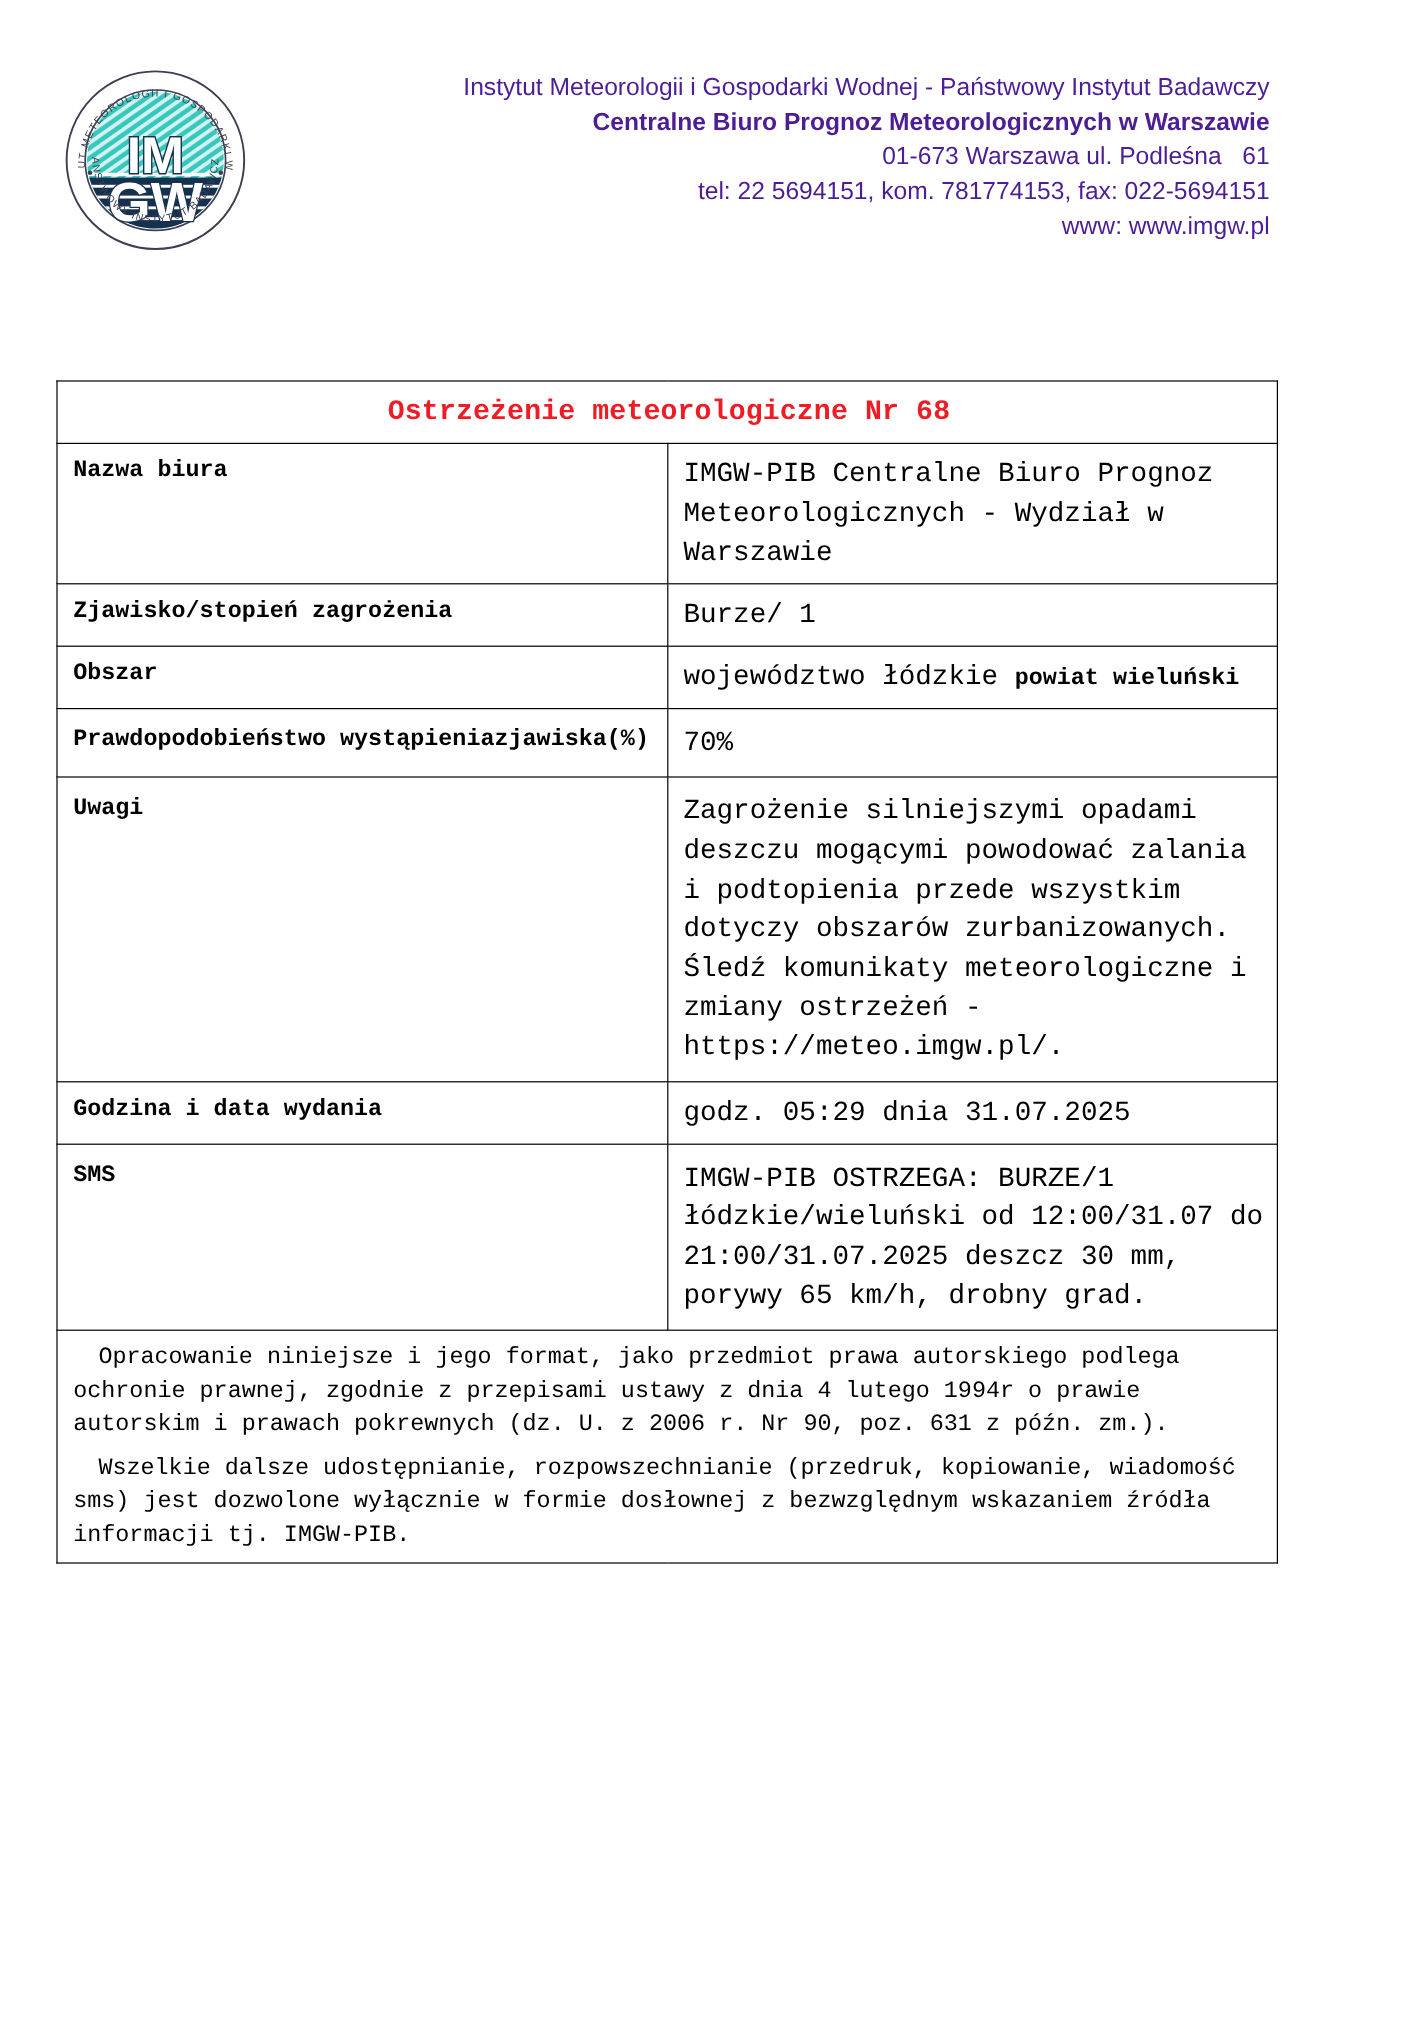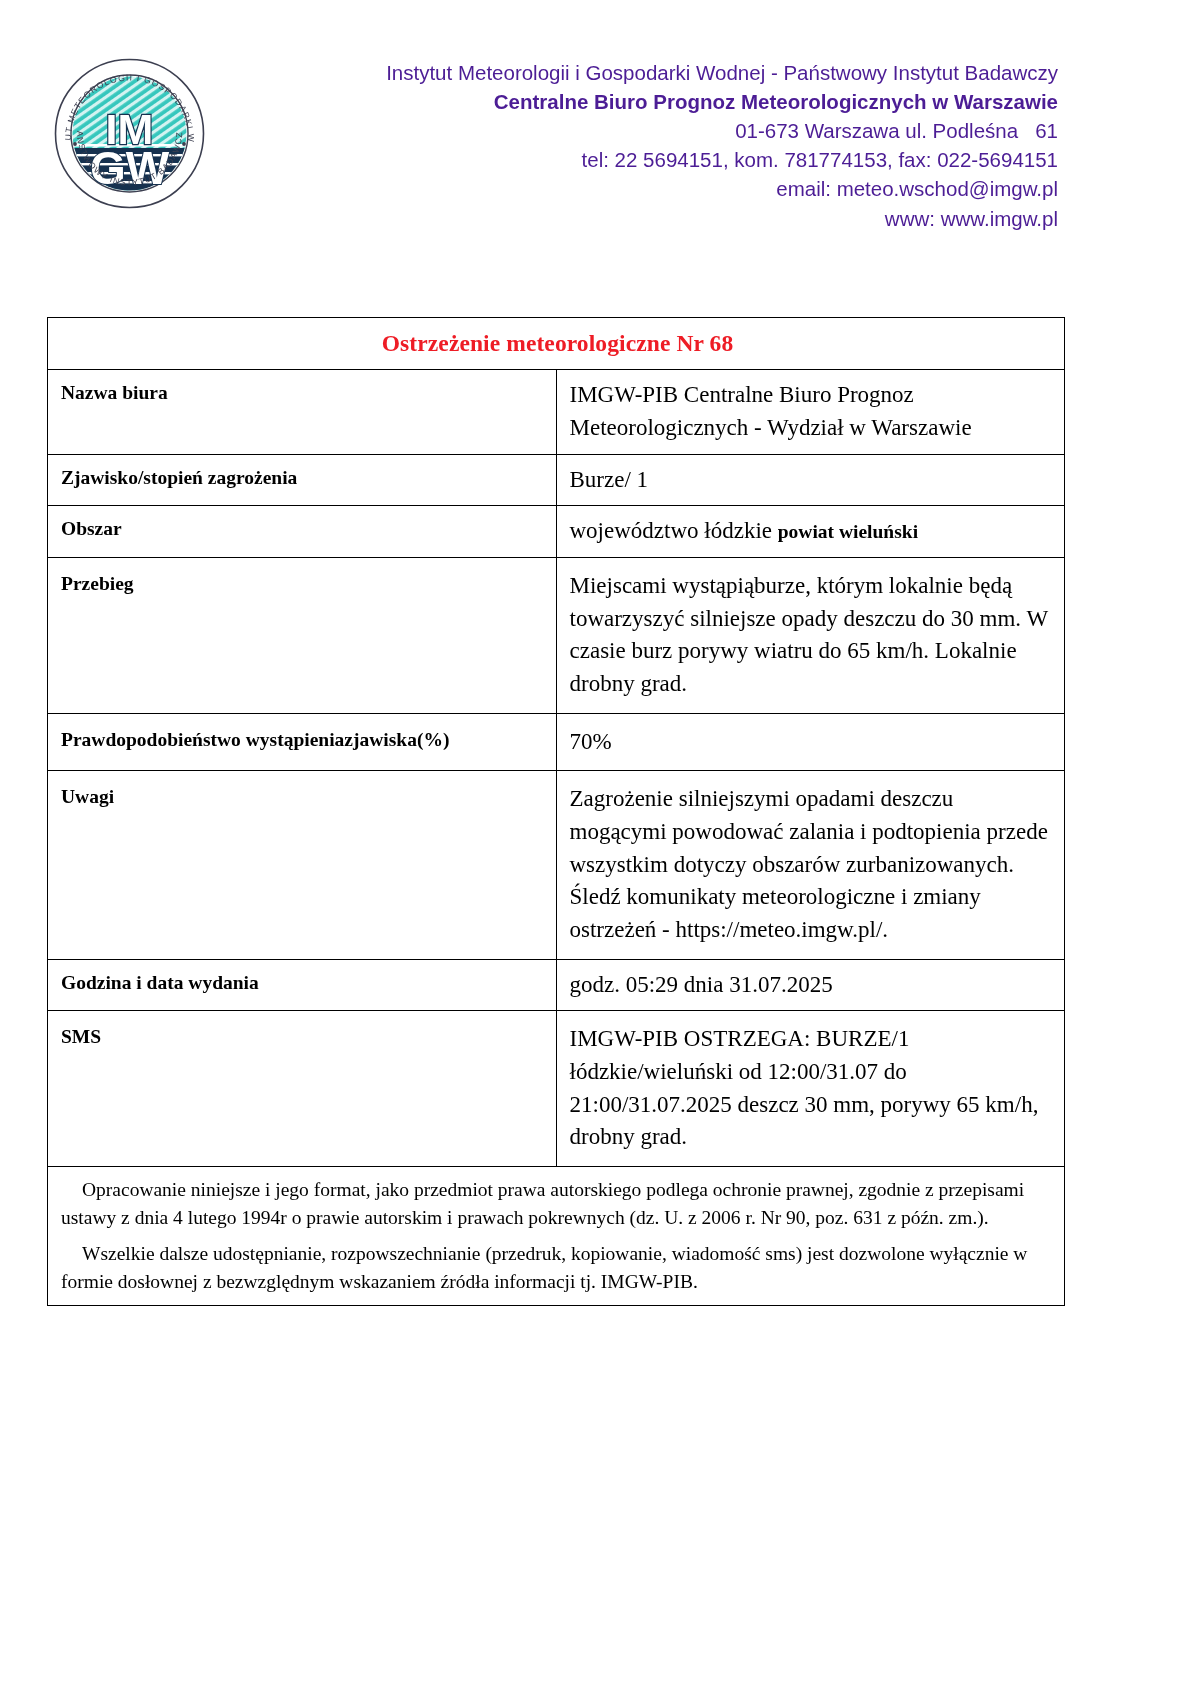--- a/index.html
+++ b/index.html
@@ -57,20 +57,21 @@
   }
 
   
   .warning-table {
     position: absolute;
     left: 47px;
     top: 317px;
     width: 1018px;
     border-collapse: collapse;
     table-layout: fixed;
+    font-family: Liberation Mono, monospace;
   }
   .warning-table td {
     border: 1px solid #000000;
     padding: 9px 10px 9px 13px;
     vertical-align: top;
     font-size: 19.5px;
     line-height: 1.42;
   }
   .col-label { width: 277px; }
   .col-value { width: 741px; }
@@ -154,21 +155,20 @@
       <circle cx="23" cy="88" r="1.9" fill="#3c3f50"></circle>
       <circle cx="132" cy="88" r="1.9" fill="#3c3f50"></circle>
     </svg>
   </div>
 
   <div class="header-text">
     <div class="hdr-line">Instytut Meteorologii i Gospodarki Wodnej - Państwowy Instytut Badawczy</div>
     <div class="hdr-line bold">Centralne Biuro Prognoz Meteorologicznych w Warszawie</div>
     <div class="hdr-line">01-673 Warszawa ul. Podleśna   61</div>
     <div class="hdr-line">tel: 22 5694151, kom. 781774153, fax: 022-5694151</div>
-    <div class="hdr-line">email: meteo.wschod@imgw.pl</div>
     <div class="hdr-line">www: www.imgw.pl</div>
   </div>
 </div>
 
 <table class="warning-table">
   <tbody>
     <tr>
       <td class="title-cell" colspan="2">
         <span class="title-text">Ostrzeżenie meteorologiczne Nr 68</span>
       </td>
@@ -195,28 +195,20 @@
     <tr>
       <td class="col-label">
         <span class="lbl">Obszar</span>
       </td>
       <td class="col-value">
         <span class="val">województwo łódzkie </span><b>powiat wieluński</b>
       </td>
     </tr>
 
 
-    <tr class="row-tall">
-      <td class="col-label">
-        <span class="lbl">Przebieg</span>
-      </td>
-      <td class="col-value">
-        <span class="val">Miejscami wystąpiąburze, którym lokalnie będą towarzyszyć  silniejsze opady deszczu do 30 mm. W czasie burz porywy wiatru do 65 km/h. Lokalnie drobny grad.</span>
-      </td>
-    </tr>
 
     <tr class="row-tall">
       <td class="col-label">
         <span class="lbl">Prawdopodobieństwo wystąpieniazjawiska(%)</span>
       </td>
       <td class="col-value">
         <span class="val">70%</span>
       </td>
     </tr>
 

